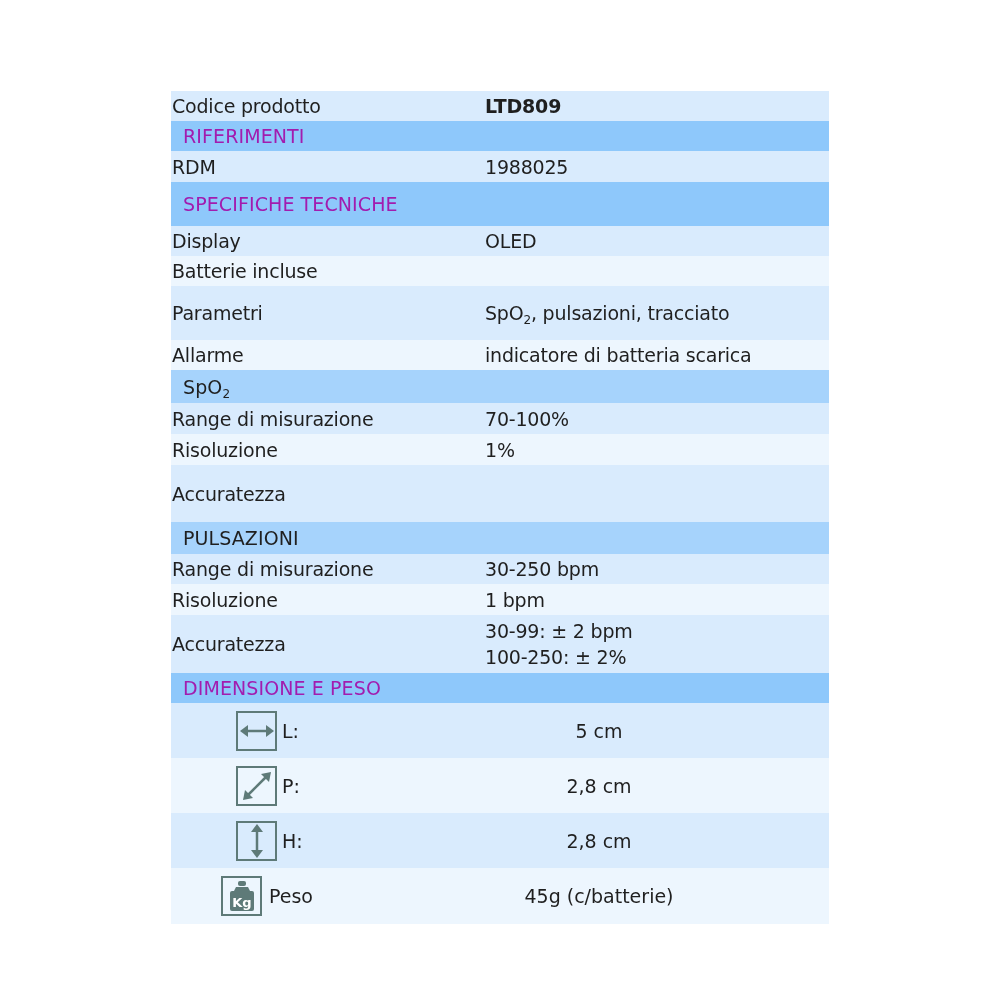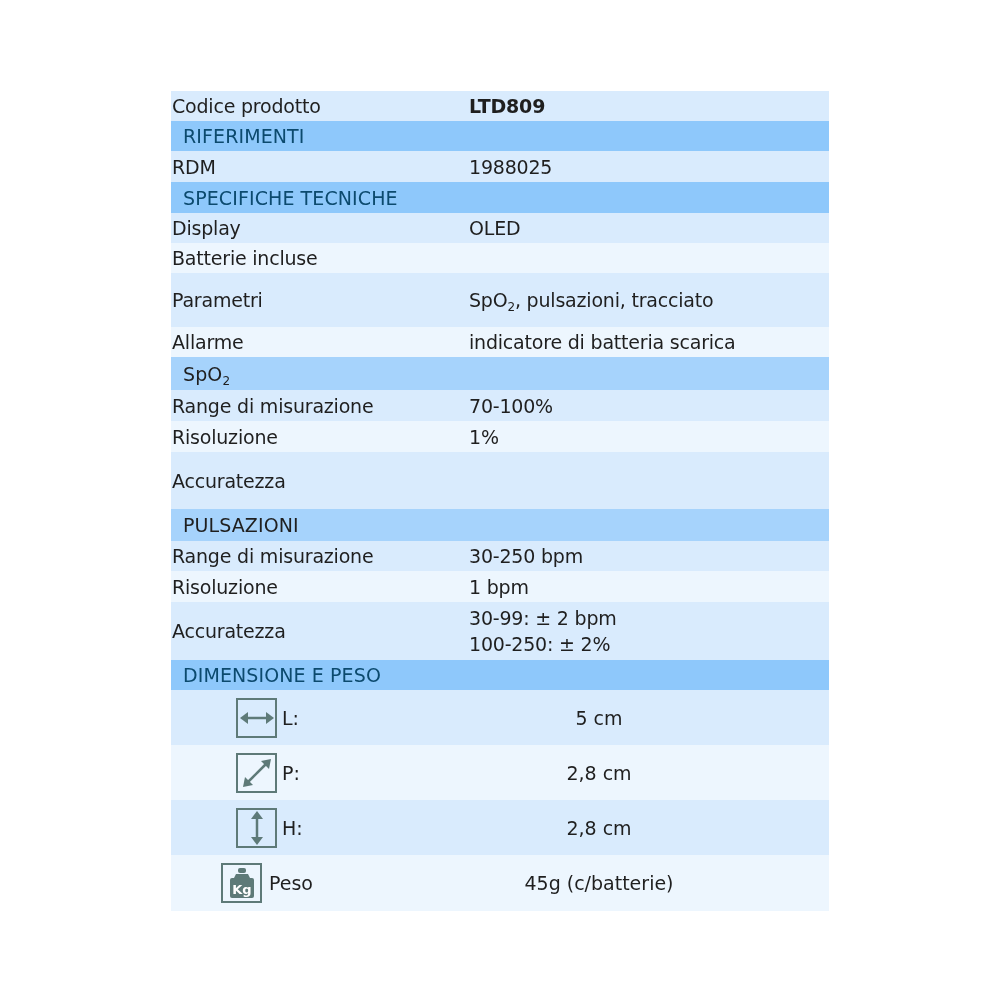--- a/index.html
+++ b/index.html
@@ -1,26 +1,26 @@
 <!DOCTYPE html>
 <html><head>
 <meta charset="utf-8">
 <style>
   html, body { margin:0; padding:0; background:#ffffff; }
   body { width:1000px; height:1000px; position:relative; font-family:"DejaVu Sans", sans-serif; color:#1f1f1f; }
   .table { position:absolute; left:171px; top:91px; width:658px; }
   .row { position:relative; display:flex; align-items:center; box-sizing:border-box; }
   .row .label { position:absolute; left:1px; font-size:19px; letter-spacing:-0.2px; }
-  .row .value { position:absolute; left:298px; font-size:19px; letter-spacing:-0.2px; line-height:26px; }
+  .row .value { position:absolute; left:314px; font-size:19px; letter-spacing:-0.2px; line-height:26px; }
   .row .value.bold { font-weight:bold; }
   .bg-a { background:#d9ebfd; }
   .bg-b { background:#edf6fe; }
   .hdr-strong { background:#8ec8fb; }
   .hdr-light { background:#a6d3fc; }
-  .hdr-strong .htxt { color:#0c4a6e; }
+  .hdr-strong .htxt { color:#a21caf; }
   .hdr-light .htxt { color:#1f1f1f; }
   .htxt { position:absolute; left:12px; font-size:19px; letter-spacing:0.1px; }
   sub { font-size:12px; vertical-align:-4px; line-height:0; }
   .dim .icon { position:absolute; width:41px; height:40px; border:2px solid #5e7a78; border-radius:0; box-sizing:border-box; display:flex; align-items:center; justify-content:center; }
   .dim .dlabel { position:absolute; font-size:19px; }
   .dim .dvalue { position:absolute; left:0; width:856px; text-align:center; font-size:19px; }
 </style>
 </head>
 <body>
 
@@ -32,21 +32,21 @@
   </div>
 
   <div class="row hdr-strong" style="height:30px">
     <span class="htxt">RIFERIMENTI</span>
   </div>
   <div class="row bg-a" style="height:31px">
     <span class="label">RDM</span>
     <span class="value">1988025</span>
   </div>
 
-  <div class="row hdr-strong" style="height:31px">
+  <div class="row hdr-strong" style="height:44px">
     <span class="htxt">SPECIFICHE TECNICHE</span>
   </div>
   <div class="row bg-a" style="height:30px">
     <span class="label">Display</span>
     <span class="value">OLED</span>
   </div>
   <div class="row bg-b" style="height:30px">
     <span class="label">Batterie incluse</span>
   </div>
   <div class="row bg-a" style="height:54px">

